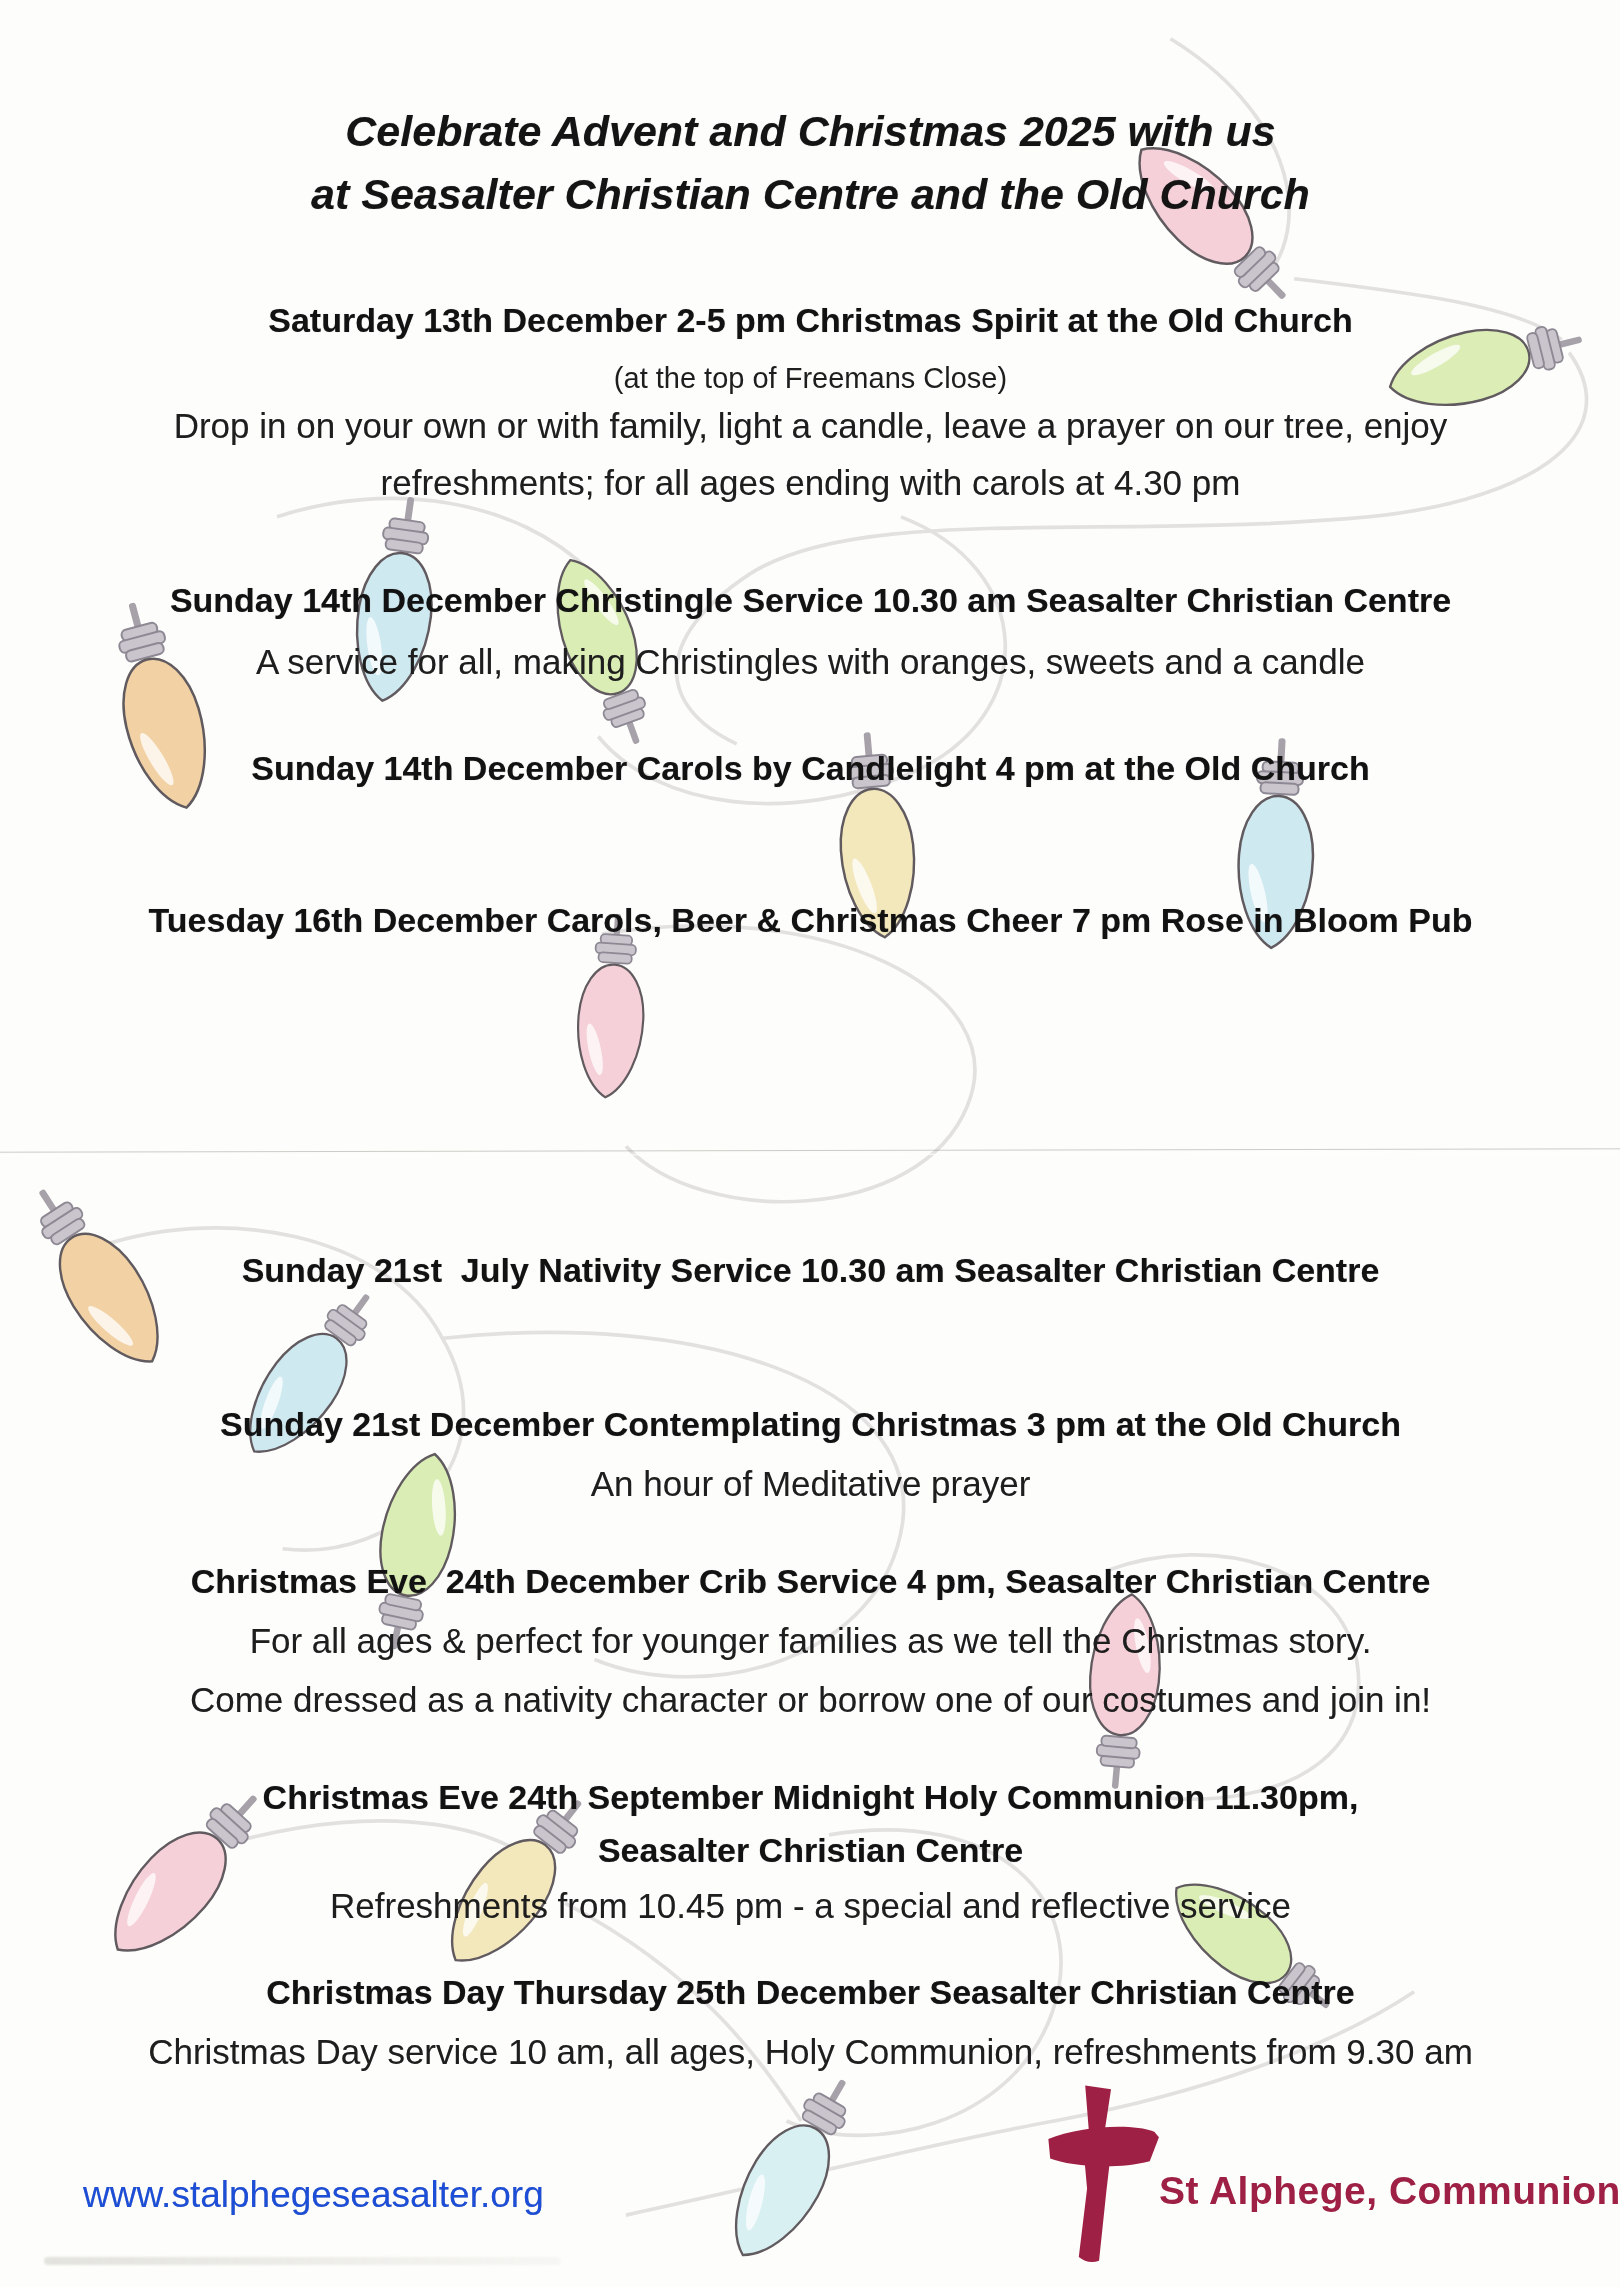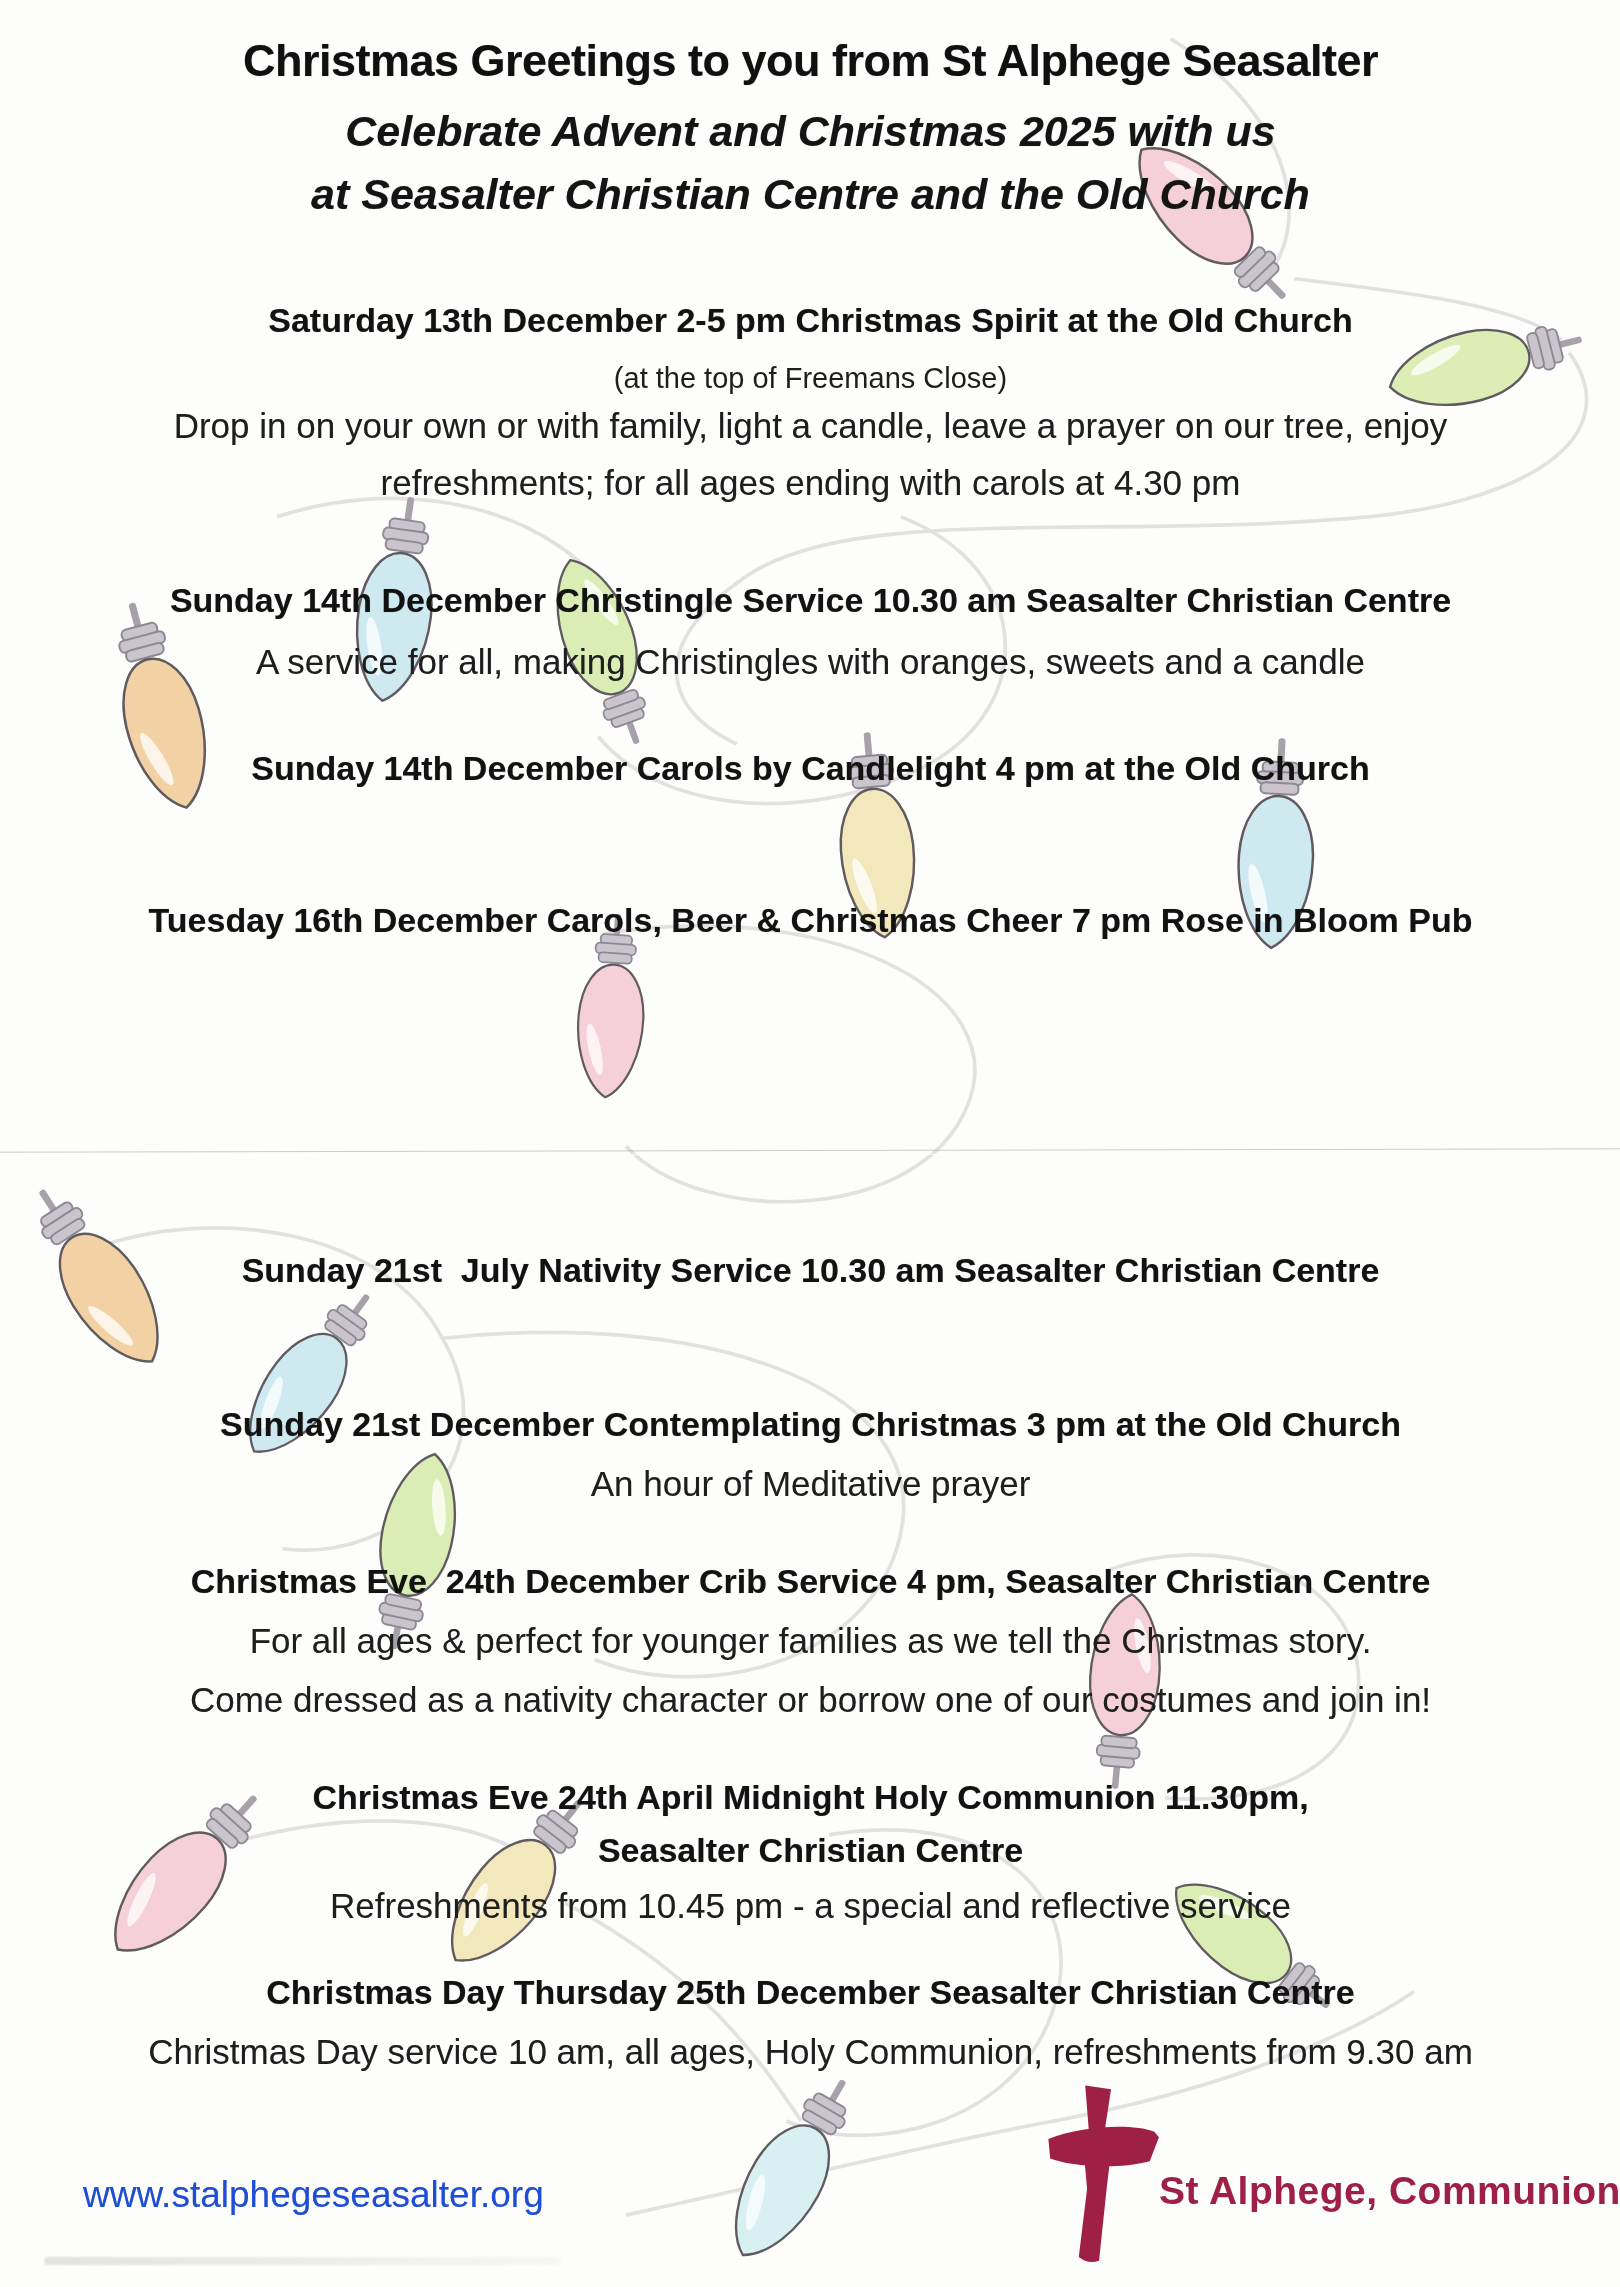--- a/index.html
+++ b/index.html
@@ -238,21 +238,20 @@
            <rect x="31" y="47" width="38" height="11" rx="5"></rect>
          </g>
          <path d="M50,60 C71,60 86,87 87,120 C88,160 73,199 50,212 C27,199 12,160 13,120 C14,87 29,60 50,60 Z" fill="#d8f0f2" stroke="#615b60" stroke-width="2.5"></path>
          <ellipse cx="34" cy="158" rx="7" ry="30" fill="#ffffff" opacity="0.75" transform="rotate(-16 34 158)"></ellipse>
        </svg></div>
     </div>
 
   <div class="fold"></div>
   <div class="smudge"></div>
 
-  <div class="txt title" style="top:35px">Christmas Greetings to you from St Alphege Seasalter</div>
   <div class="txt sub" style="top:107px">Celebrate Advent and Christmas 2025 with us</div>
   <div class="txt sub" style="top:170px">at Seasalter Christian Centre and the Old Church</div>
 
   <div class="txt h" style="top:301px">Saturday 13th December 2-5 pm Christmas Spirit at the Old Church</div>
   <div class="txt note" style="top:362px">(at the top of Freemans Close)</div>
   <div class="txt b" style="top:406px">Drop in on your own or with family, light a candle, leave a prayer on our tree, enjoy</div>
   <div class="txt b" style="top:463px">refreshments; for all ages ending with carols at 4.30 pm</div>
 
   <div class="txt h" style="top:581px">Sunday 14th December Christingle Service 10.30 am Seasalter Christian Centre</div>
   <div class="txt b" style="top:642px">A service for all, making Christingles with oranges, sweets and a candle</div>
@@ -263,21 +262,21 @@
 
   <div class="txt h" style="top:1251px">Sunday 21st  July Nativity Service 10.30 am Seasalter Christian Centre</div>
 
   <div class="txt h" style="top:1405px">Sunday 21st December Contemplating Christmas 3 pm at the Old Church</div>
   <div class="txt b" style="top:1464px">An hour of Meditative prayer</div>
 
   <div class="txt h" style="top:1562px">Christmas Eve  24th December Crib Service 4 pm, Seasalter Christian Centre</div>
   <div class="txt b" style="top:1680px">Come dressed as a nativity character or borrow one of our costumes and join in!</div>
   <div class="txt b" style="top:1621px">For all ages &amp; perfect for younger families as we tell the Christmas story.</div>
 
-  <div class="txt h" style="top:1778px">Christmas Eve 24th April Midnight Holy Communion 11.30pm,</div>
+  <div class="txt h" style="top:1778px">Christmas Eve 24th September Midnight Holy Communion 11.30pm,</div>
   <div class="txt h" style="top:1831px">Seasalter Christian Centre</div>
   <div class="txt b" style="top:1886px">Refreshments from 10.45 pm - a special and reflective service</div>
 
   <div class="txt h" style="top:1973px">Christmas Day Thursday 25th December Seasalter Christian Centre</div>
   <div class="txt b" style="top:2032px">Christmas Day service 10 am, all ages, Holy Communion, refreshments from 9.30 am</div>
 
   <div class="website">www.stalphegeseasalter.org</div>
 
   <svg class="cross" width="129" height="194" viewBox="0 0 140 210">
     <path fill="#9e2145" d="M48,8 L76,12 L69,58 L78,62 L71,122 L63,198 C55,201 47,199 41,194 L50,120 L45,64 L52,58 Z"></path>

